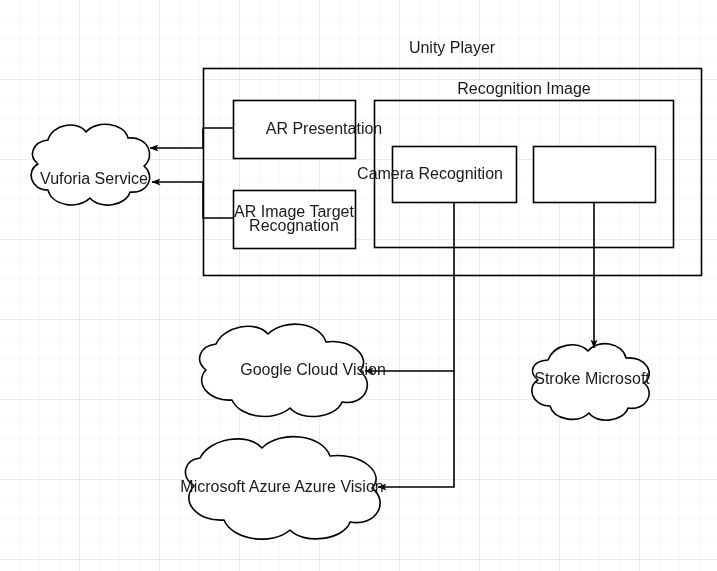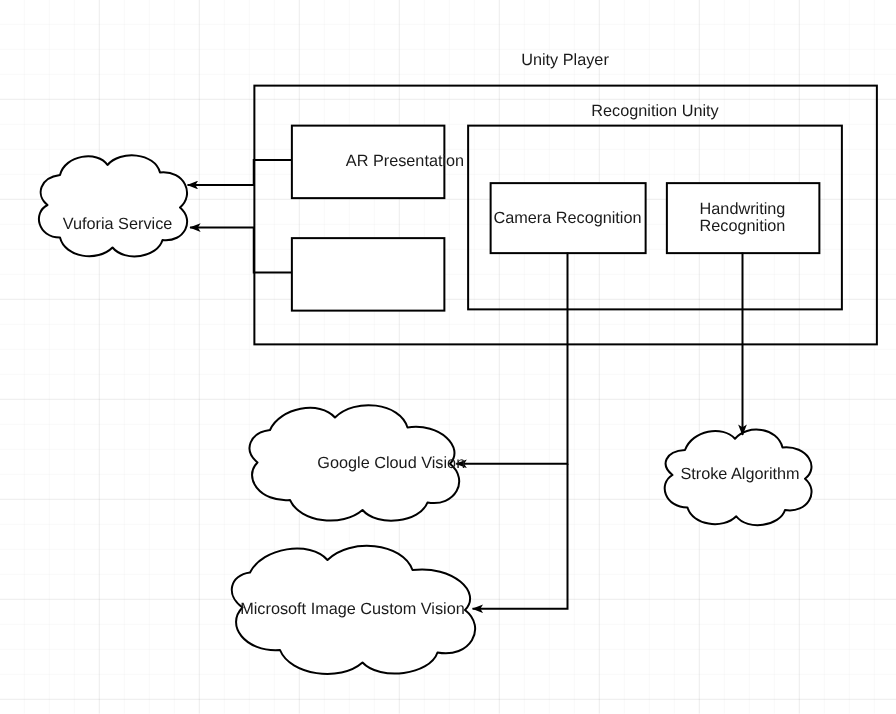--- a/index.html
+++ b/index.html
@@ -25,21 +25,21 @@
   #diagram-svg {
     position: absolute;
     left: 0;
     top: 0;
     width: 717px;
     height: 571px;
   }
   .dg-label {
     position: absolute;
     font-family: "Liberation Sans", sans-serif;
-    font-size: 13px;
+    font-size: 16px;
     line-height: 14px;
     color: #1a1a1a;
     text-align: center;
     white-space: pre-line;
     user-select: none;
   }
   .dg-label.centered {
     transform: translate(-50%, -50%);
   }
 </style>
@@ -113,31 +113,31 @@
 
     <path fill="none" stroke="#000000" stroke-width="1.6" marker-end="url(#arrowhead)" d="M454 202 L 454 371 L 365 371"></path>
 
     <path fill="none" stroke="#000000" stroke-width="1.6" marker-end="url(#arrowhead)" d="M454 371 L 454 487 L 378 487"></path>
 
     <path fill="none" stroke="#000000" stroke-width="1.6" marker-end="url(#arrowhead)" d="M594 202 L 594 348"></path>
   </svg>
 
   <div class="dg-label centered" style="left:452px; top:48px;">Unity Player</div>
 
-  <div class="dg-label centered" style="left:524px; top:89px;">Recognition Unity</div>
+  <div class="dg-label centered" style="left:524px; top:89px;">Recognition Image</div>
 
   <div class="dg-label centered" style="left:294px; top:129px;margin-left:30px;">AR Presentation</div>
 
+  <div class="dg-label centered" style="left:294px; top:219px;">AR Image Target
+Recognation</div>
 
-  <div class="dg-label centered" style="left:454px; top:174px;">Camera Recognition</div>
+  <div class="dg-label centered" style="left:430px; top:174px;">Camera Recognition</div>
 
-  <div class="dg-label centered" style="left:594px; top:174px;">Handwriting
-Recognition</div>
 
   <div class="dg-label centered" style="left:94px; top:166px;margin-top:13px;">Vuforia Service</div>
 
   <div class="dg-label centered" style="left:282px; top:370px;margin-left:31px;">Google Cloud Vision</div>
 
-  <div class="dg-label centered" style="left:282px; top:487px;">Microsoft Image Custom Vision</div>
+  <div class="dg-label centered" style="left:282px; top:487px;">Microsoft Azure Azure Vision</div>
 
-  <div class="dg-label centered" style="left:592px; top:379px;">Stroke Algorithm</div>
+  <div class="dg-label centered" style="left:592px; top:379px;">Stroke Microsoft</div>
 
 </div>
 
 </body></html>

